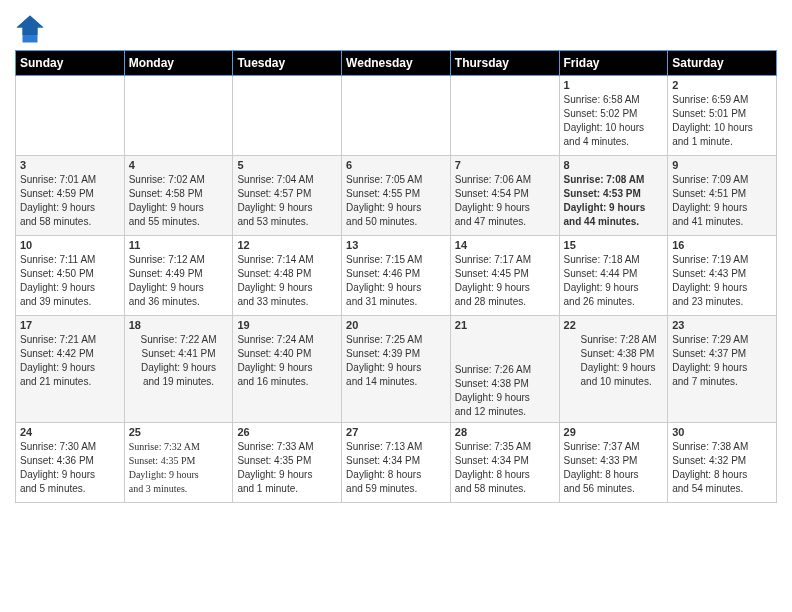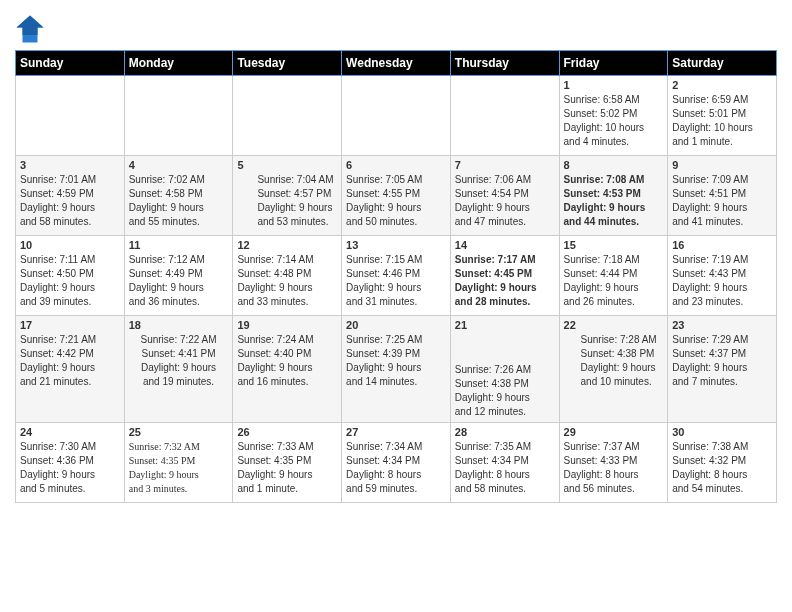--- a/index.html
+++ b/index.html
@@ -157,21 +157,21 @@
           </td>
           <td>
             <span class="day-number">4</span>
             <div class="day-info" style="white-space: pre-line;">Sunrise: 7:02 AM
 Sunset: 4:58 PM
 Daylight: 9 hours
 and 55 minutes.</div>
           </td>
           <td>
             <span class="day-number">5</span>
-            <div class="day-info" style="white-space: pre-line; margin-left: 20px;">Sunrise: 7:04 AM
+            <div class="day-info" style="white-space: pre-line;">Sunrise: 7:04 AM
 Sunset: 4:57 PM
 Daylight: 9 hours
 and 53 minutes.</div>
           </td>
           <td>
             <span class="day-number">6</span>
             <div class="day-info" style="white-space: pre-line;">Sunrise: 7:05 AM
 Sunset: 4:55 PM
 Daylight: 9 hours
 and 50 minutes.</div>
@@ -222,21 +222,21 @@
           </td>
           <td>
             <span class="day-number">13</span>
             <div class="day-info" style="white-space: pre-line;">Sunrise: 7:15 AM
 Sunset: 4:46 PM
 Daylight: 9 hours
 and 31 minutes.</div>
           </td>
           <td>
             <span class="day-number">14</span>
-            <div class="day-info" style="white-space: pre-line; font-weight: bold;">Sunrise: 7:17 AM
+            <div class="day-info" style="white-space: pre-line;">Sunrise: 7:17 AM
 Sunset: 4:45 PM
 Daylight: 9 hours
 and 28 minutes.</div>
           </td>
           <td>
             <span class="day-number">15</span>
             <div class="day-info" style="white-space: pre-line;">Sunrise: 7:18 AM
 Sunset: 4:44 PM
 Daylight: 9 hours
 and 26 minutes.</div>
@@ -317,21 +317,21 @@
           </td>
           <td>
             <span class="day-number">26</span>
             <div class="day-info" style="white-space: pre-line;">Sunrise: 7:33 AM
 Sunset: 4:35 PM
 Daylight: 9 hours
 and 1 minute.</div>
           </td>
           <td>
             <span class="day-number">27</span>
-            <div class="day-info" style="white-space: pre-line;">Sunrise: 7:34 AM
+            <div class="day-info" style="white-space: pre-line;">Sunrise: 7:13 AM
 Sunset: 4:34 PM
 Daylight: 8 hours
 and 59 minutes.</div>
           </td>
           <td>
             <span class="day-number">28</span>
             <div class="day-info" style="white-space: pre-line;">Sunrise: 7:35 AM
 Sunset: 4:34 PM
 Daylight: 8 hours
 and 58 minutes.</div>

